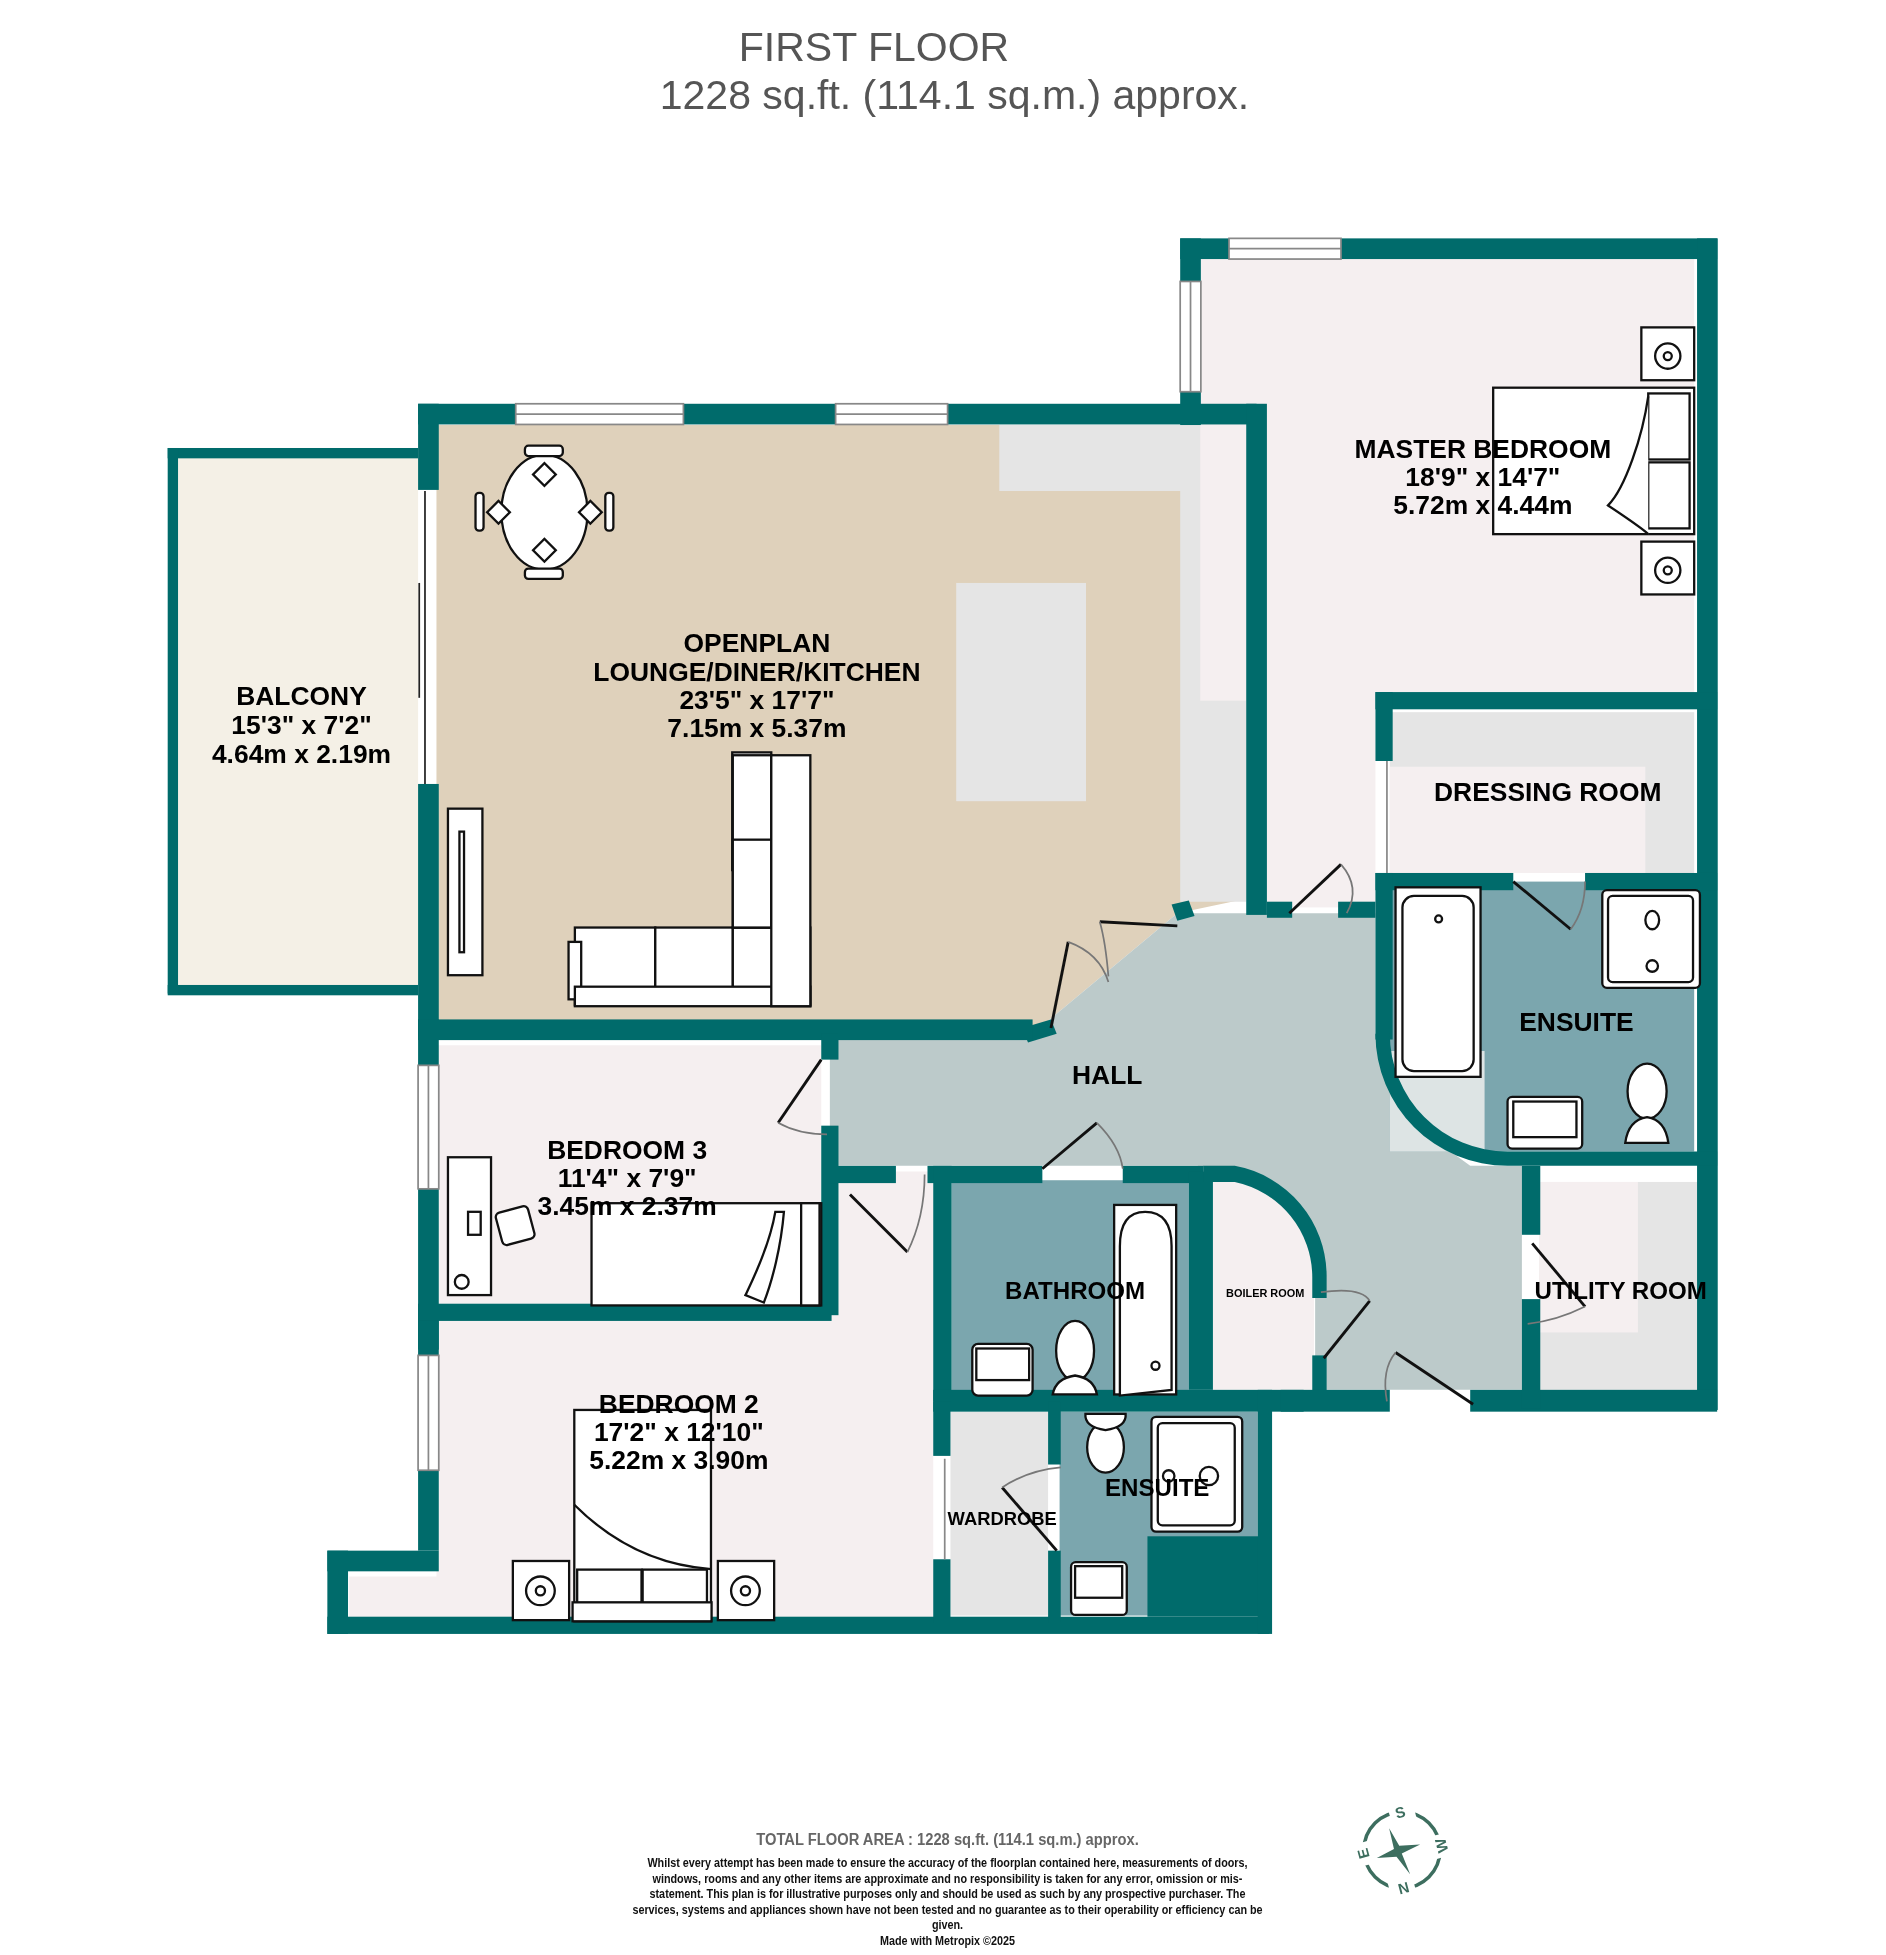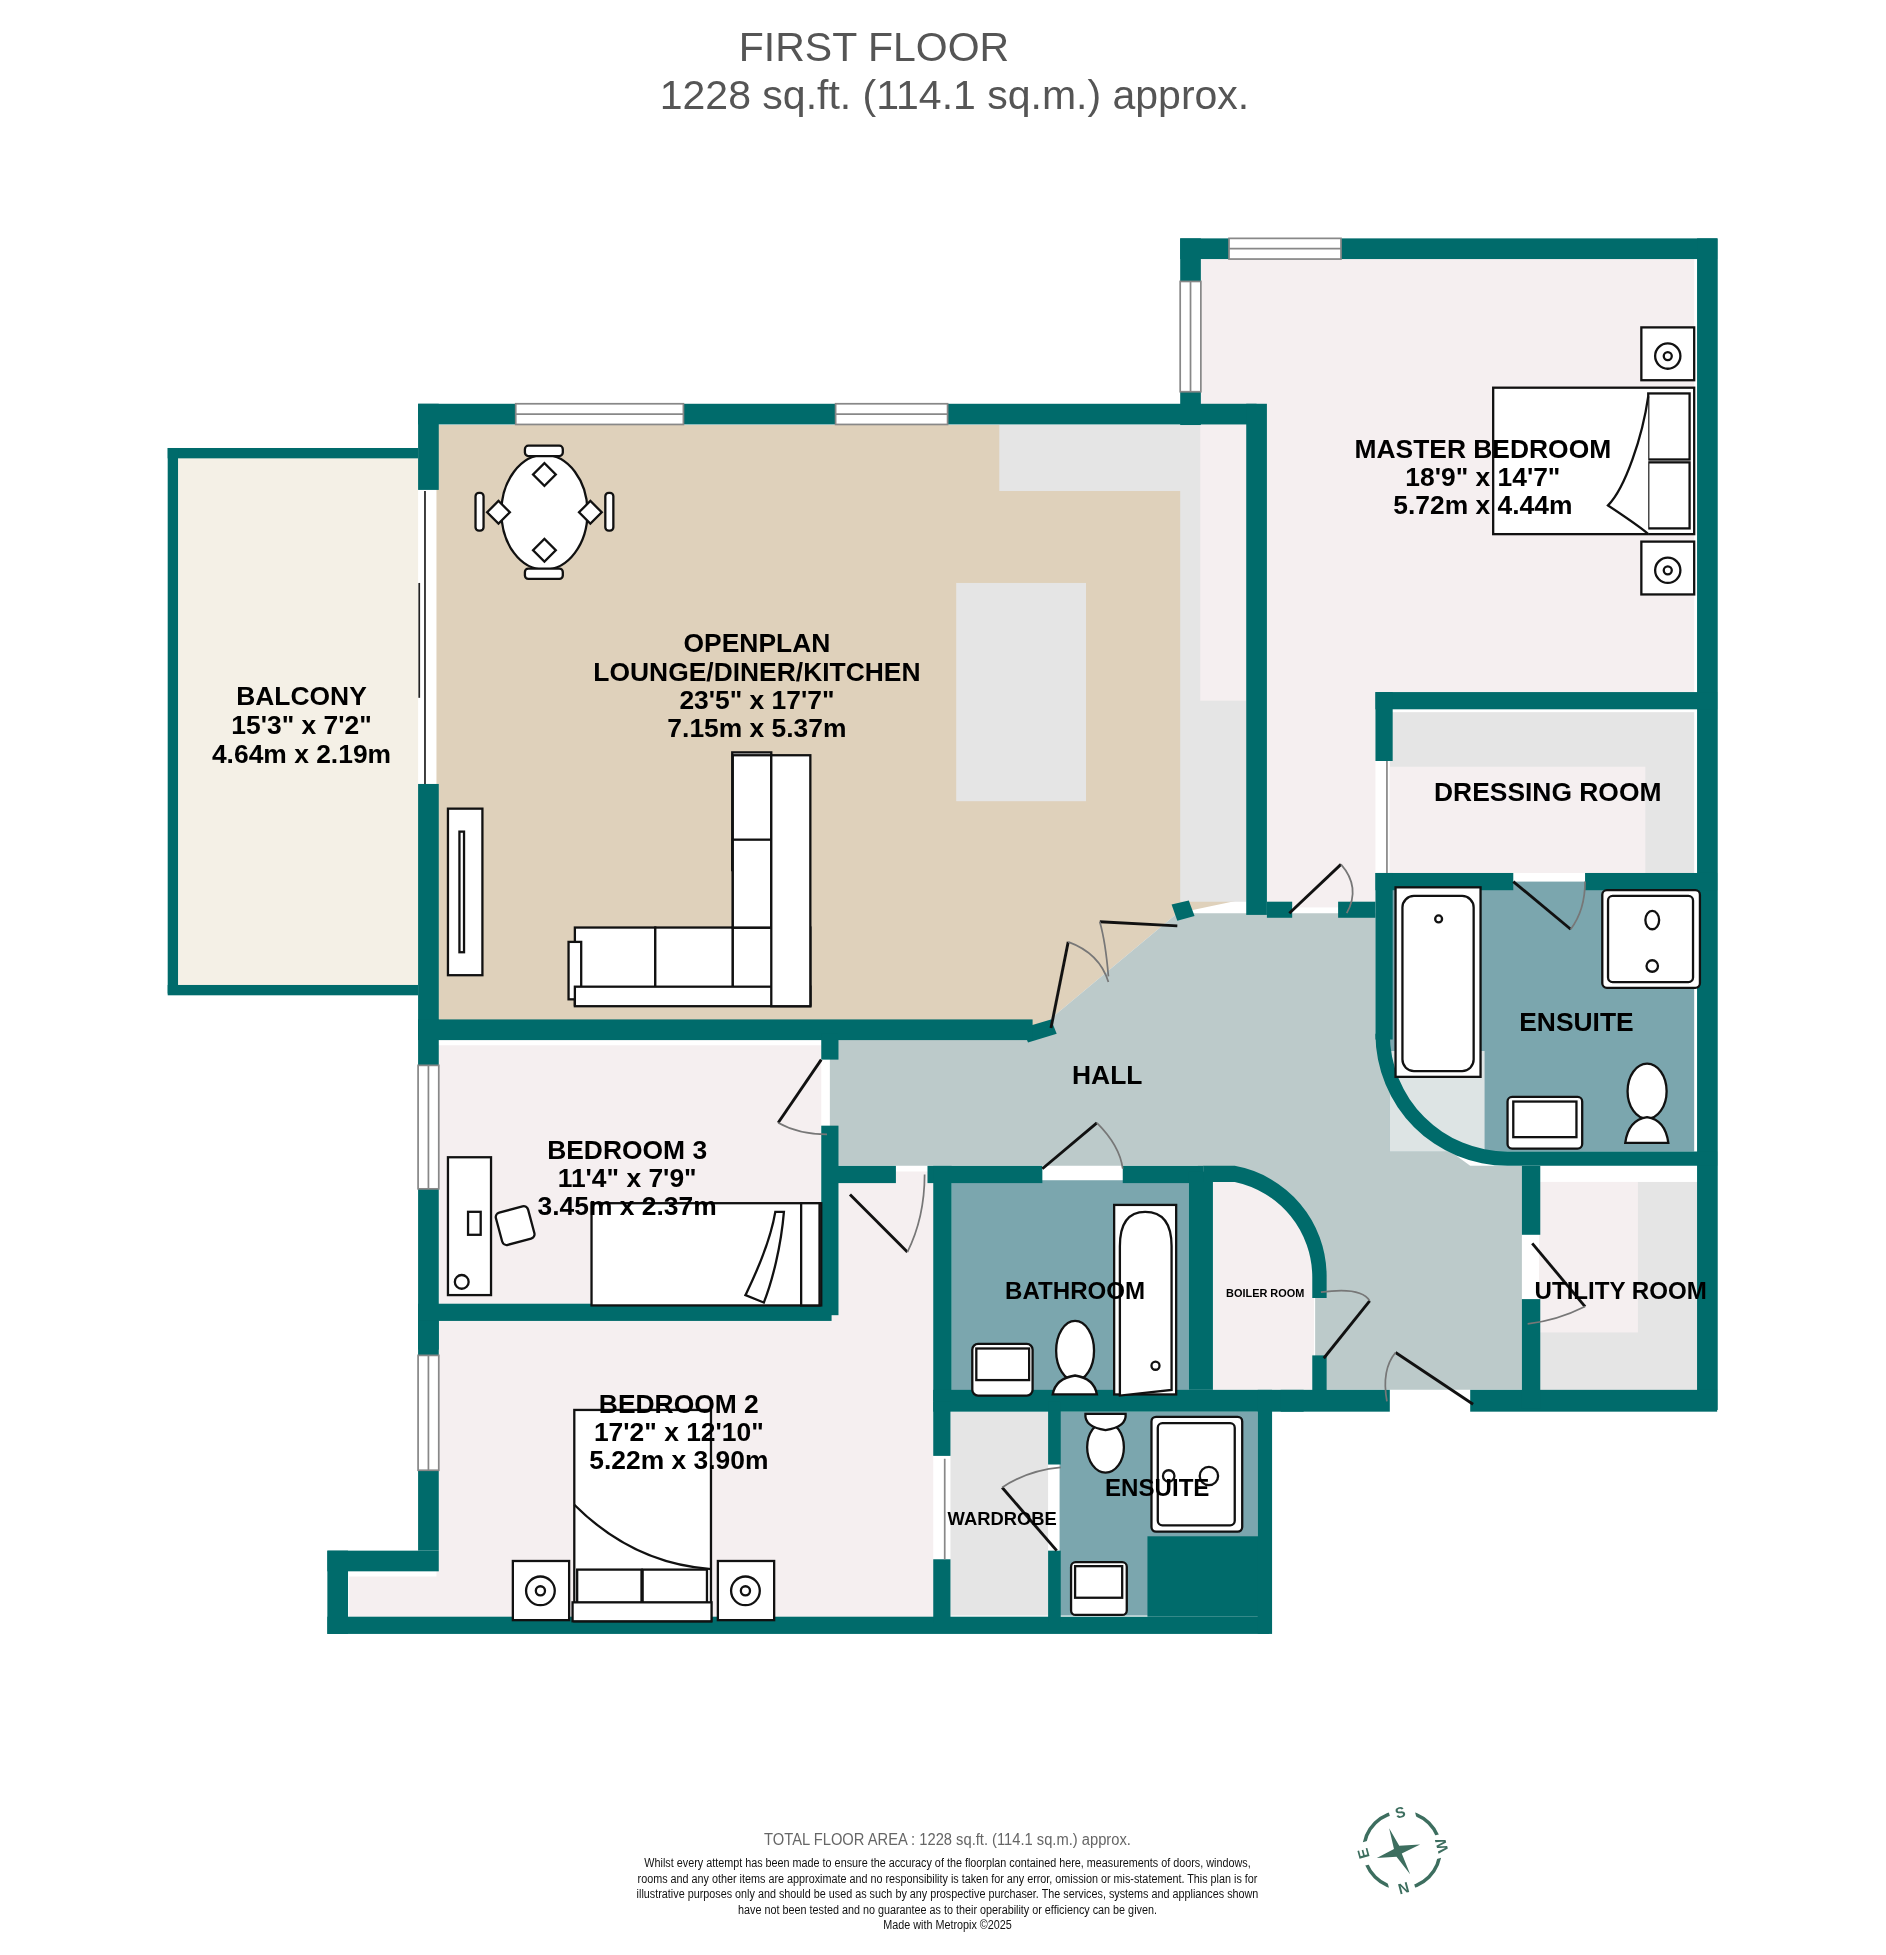--- a/index.html
+++ b/index.html
@@ -6,21 +6,21 @@
   body { width: 1886px; height: 1955px; position: relative; overflow: hidden; font-family: "Liberation Sans", sans-serif; }
   .header { position: absolute; left: 0; top: 23px; width: 1886px; text-align: center; color: #555555; }
   .header .floor-title { font-size: 41px; line-height: 48px; letter-spacing: 0; position: relative; left: -69px; }
   .header .floor-area { font-size: 41px; line-height: 48px; position: relative; left: 11.5px; }
   svg.plan { position: absolute; left: 0; top: 0; }
   .room-label { font-family: "Liberation Sans", sans-serif; font-weight: bold; fill: #000; text-anchor: middle; }
   .lbl-lg { font-size: 46px; }
   .lbl-md { font-size: 42px; }
   .lbl-sm { font-size: 32px; }
   .lbl-xs { font-size: 19px; }
-  .footer { position: absolute; left: 597px; top: 1830px; width: 701px; text-align: center; }
+  .footer { position: absolute; left: 597px; top: 1830px; width: 701px; text-align: center; font-weight: bold; }
   .footer .total { color: #666; font-size: 16px; line-height: 20.7px; margin-bottom: 5.7px; transform: scaleX(0.92); }
   .footer .disclaimer { color: #111; font-size: 12px; line-height: 15.5px; transform: scaleX(0.9); }
   .footer .credit { color: #111; font-size: 12px; line-height: 15.5px; transform: scaleX(0.9); }
   .compass { position: absolute; left: 1353px; top: 1801px; width: 98px; height: 98px; }
   .compass text { font-family: "Liberation Sans", sans-serif; font-weight: bold; font-size: 26px; fill: #3d6e5f; text-anchor: middle; }
 </style>
 </head>
 <body>
 
 <div class="header">

